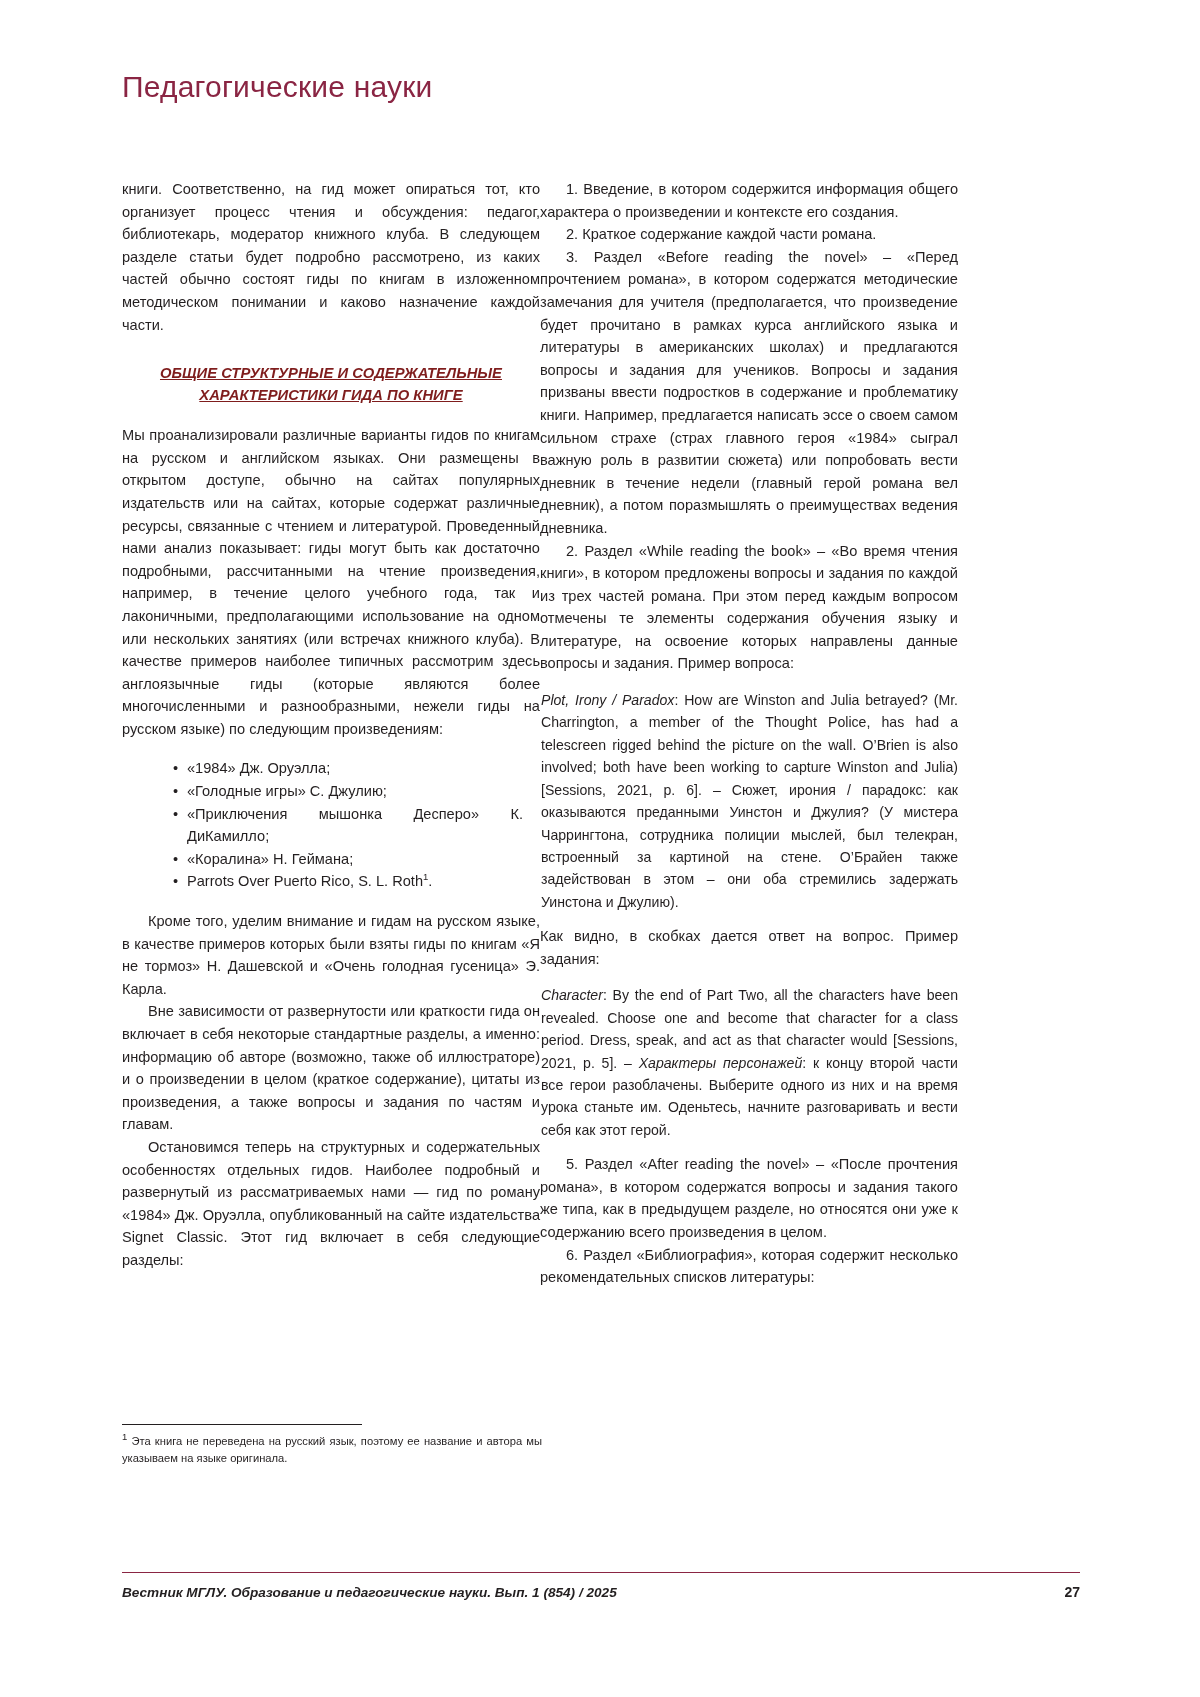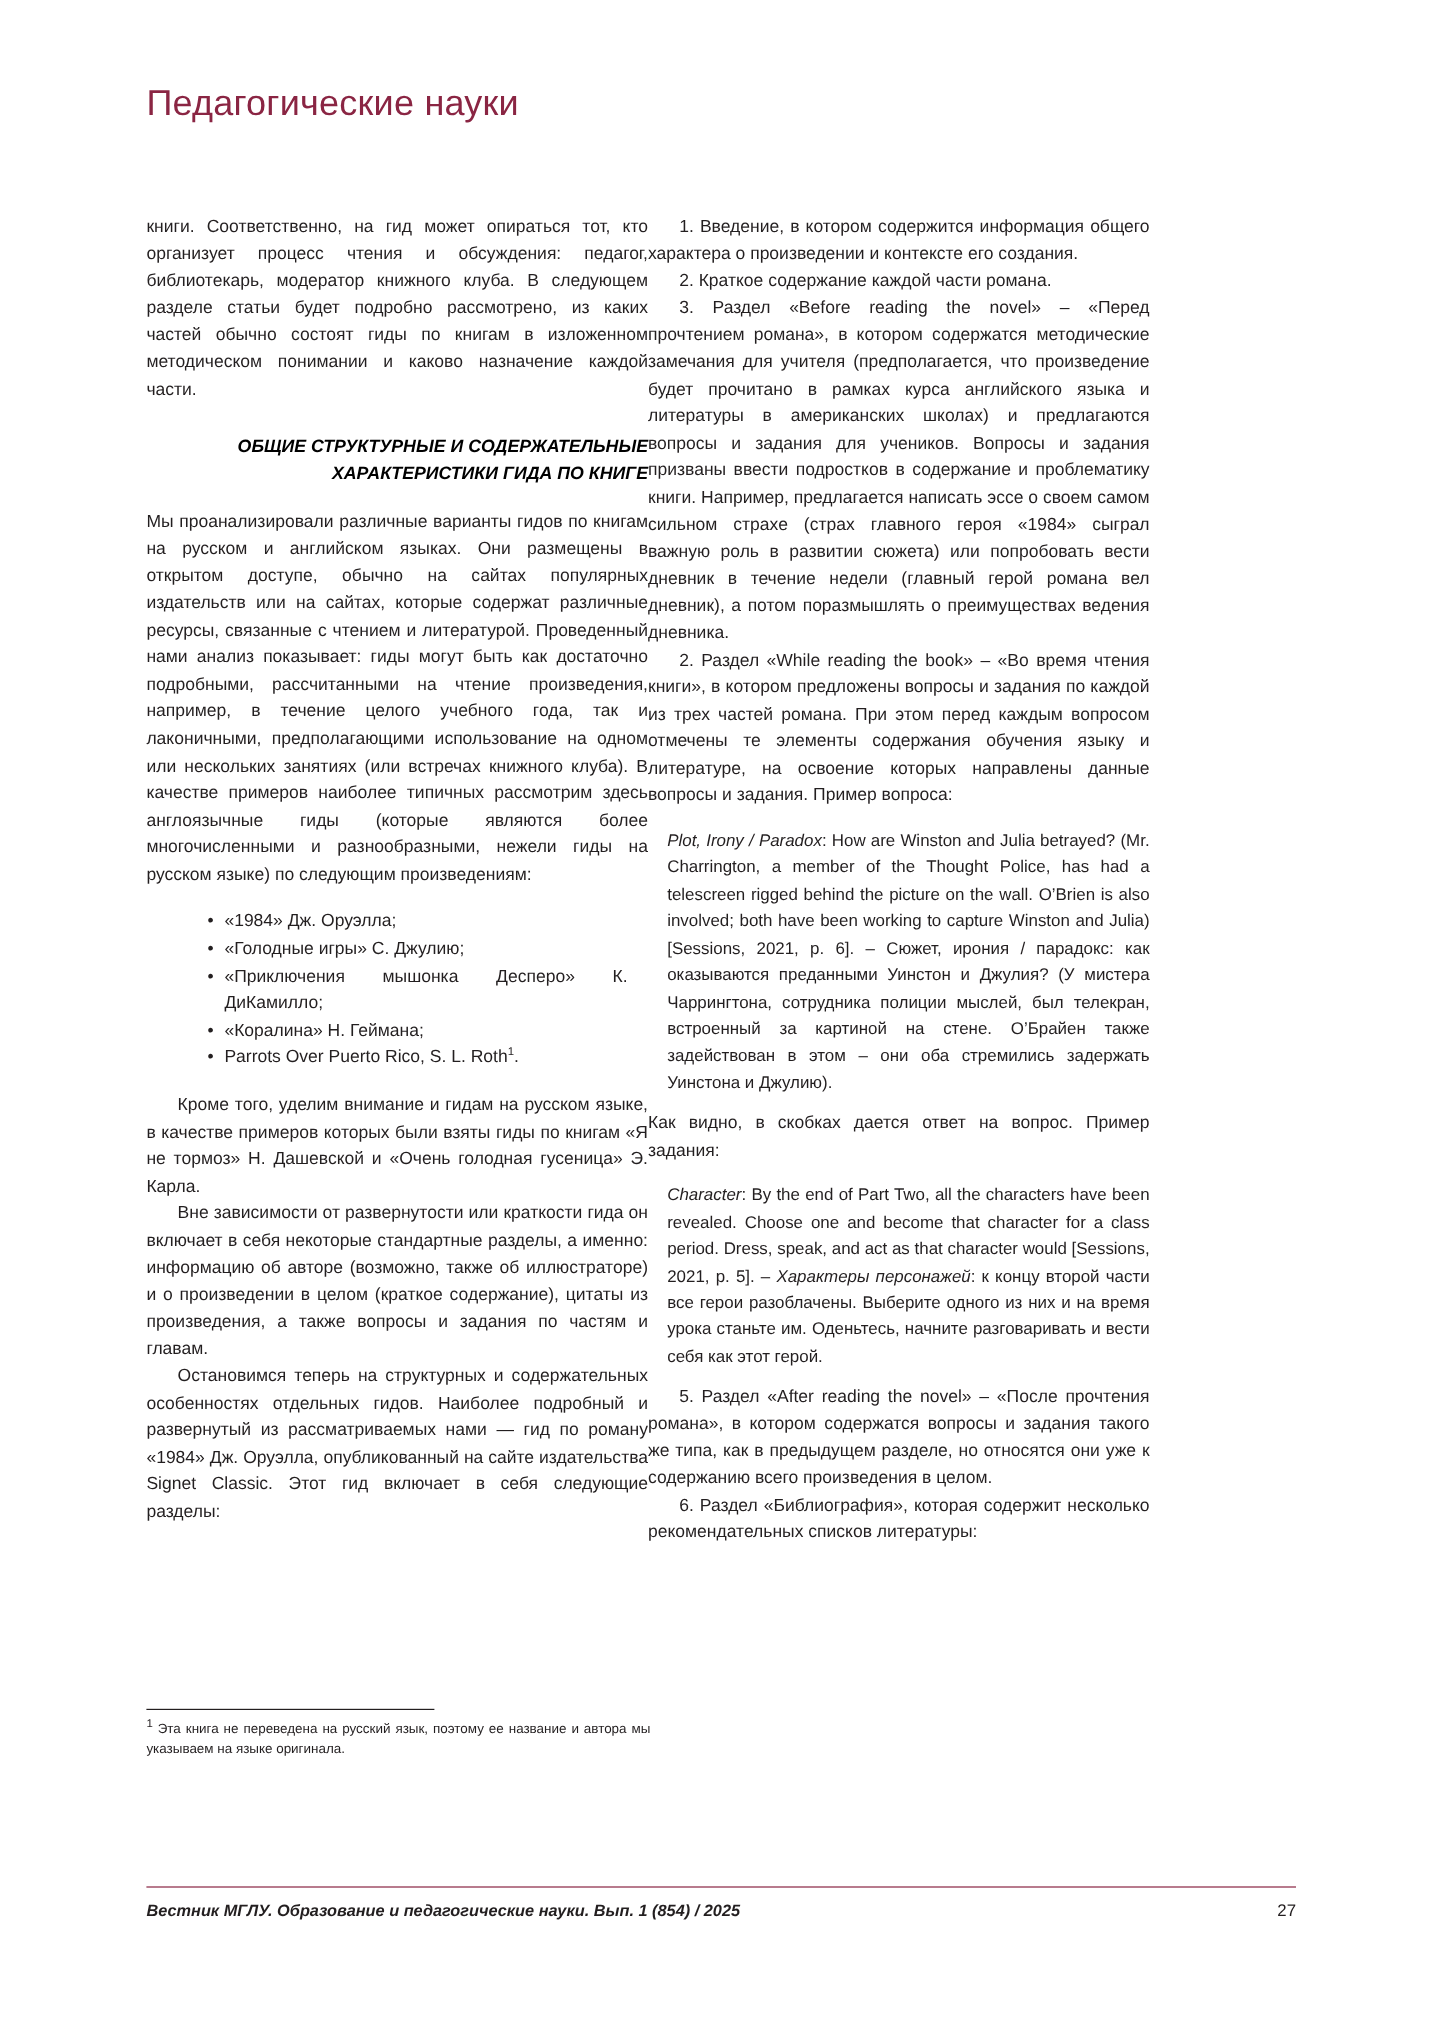--- a/index.html
+++ b/index.html
@@ -49,23 +49,24 @@
     hyphens: auto;
   }
   p.indent { text-indent: 26px; }
   p.noindent { text-indent: 0; }
   .section-heading {
     margin: 26px 0 18px 0;
     font-size: 14.8px;
     line-height: 22px;
     font-weight: bold;
     font-style: italic;
-    color: #000000;
+    color: #7f1d1d;
     text-transform: uppercase;
-    text-align: right;
+    text-align: center;
+    text-decoration: underline;
   }
   .gap { height: 12px; }
   ul.bullets {
     margin: 17px;
     padding: 0 0 0 34px;
     list-style: none;
   }
   ul.bullets li {
     font-size: 14.6px;
     line-height: 22.6px;
@@ -77,21 +78,21 @@
     content: "\2022";
     position: absolute;
     left: 0;
     top: 0;
   }
   sup { font-size: 9.5px; vertical-align: super; line-height: 0; }
   .quote-block {
     font-size: 14.1px;
     line-height: 22.4px;
     text-align: justify;
-    margin: 14px 0 0 16px;
+    margin: 14px 0 0 1px;
   }
   .quote-block .it { font-style: italic; }
   .footnote-rule {
     position: absolute;
     left: 122px;
     top: 1424px;
     width: 240px;
     height: 1px;
     background: #231f20;
   }
@@ -116,21 +117,21 @@
     align-items: baseline;
   }
   .footer-text {
     font-size: 13.6px;
     font-style: italic;
     font-weight: bold;
     color: #231f20;
   }
   .footer-page {
     font-size: 14px;
-    font-weight: normal;
+    font-weight: bold;
     color: #231f20;
   }
 </style>
 </head>
 <body>
 
 <div class="page">
 
   <div class="page-title">Педагогические науки</div>
 

